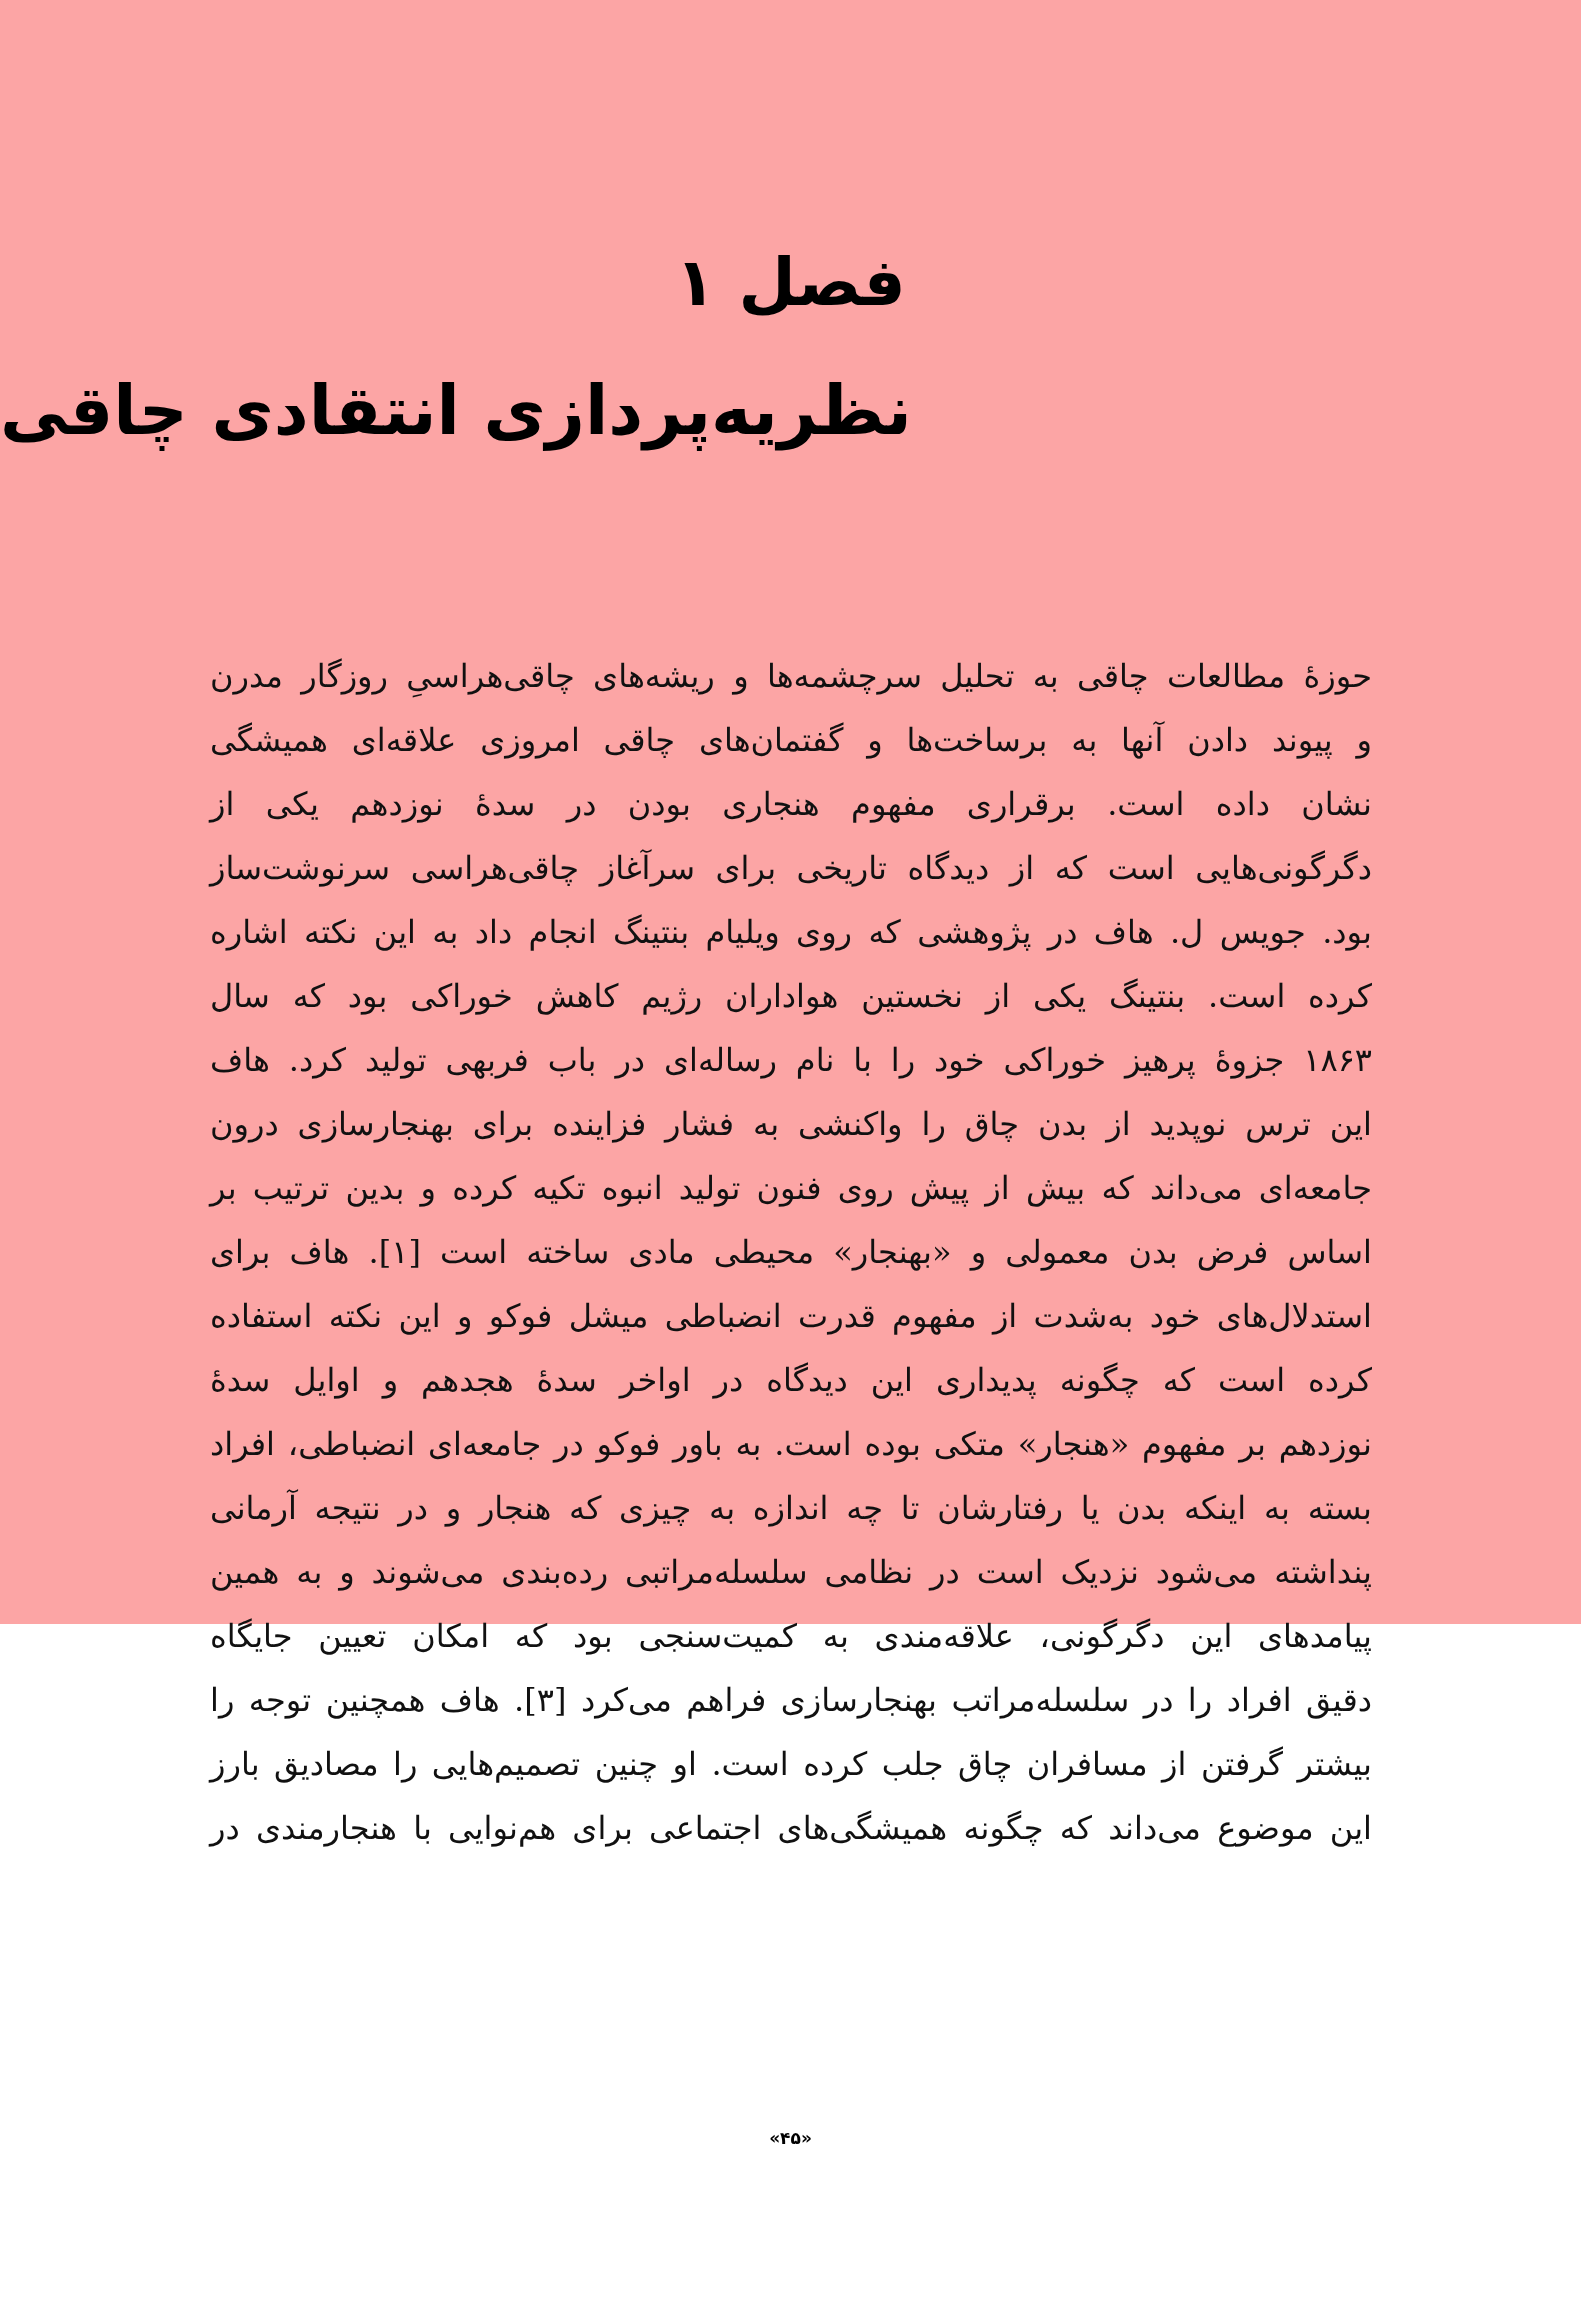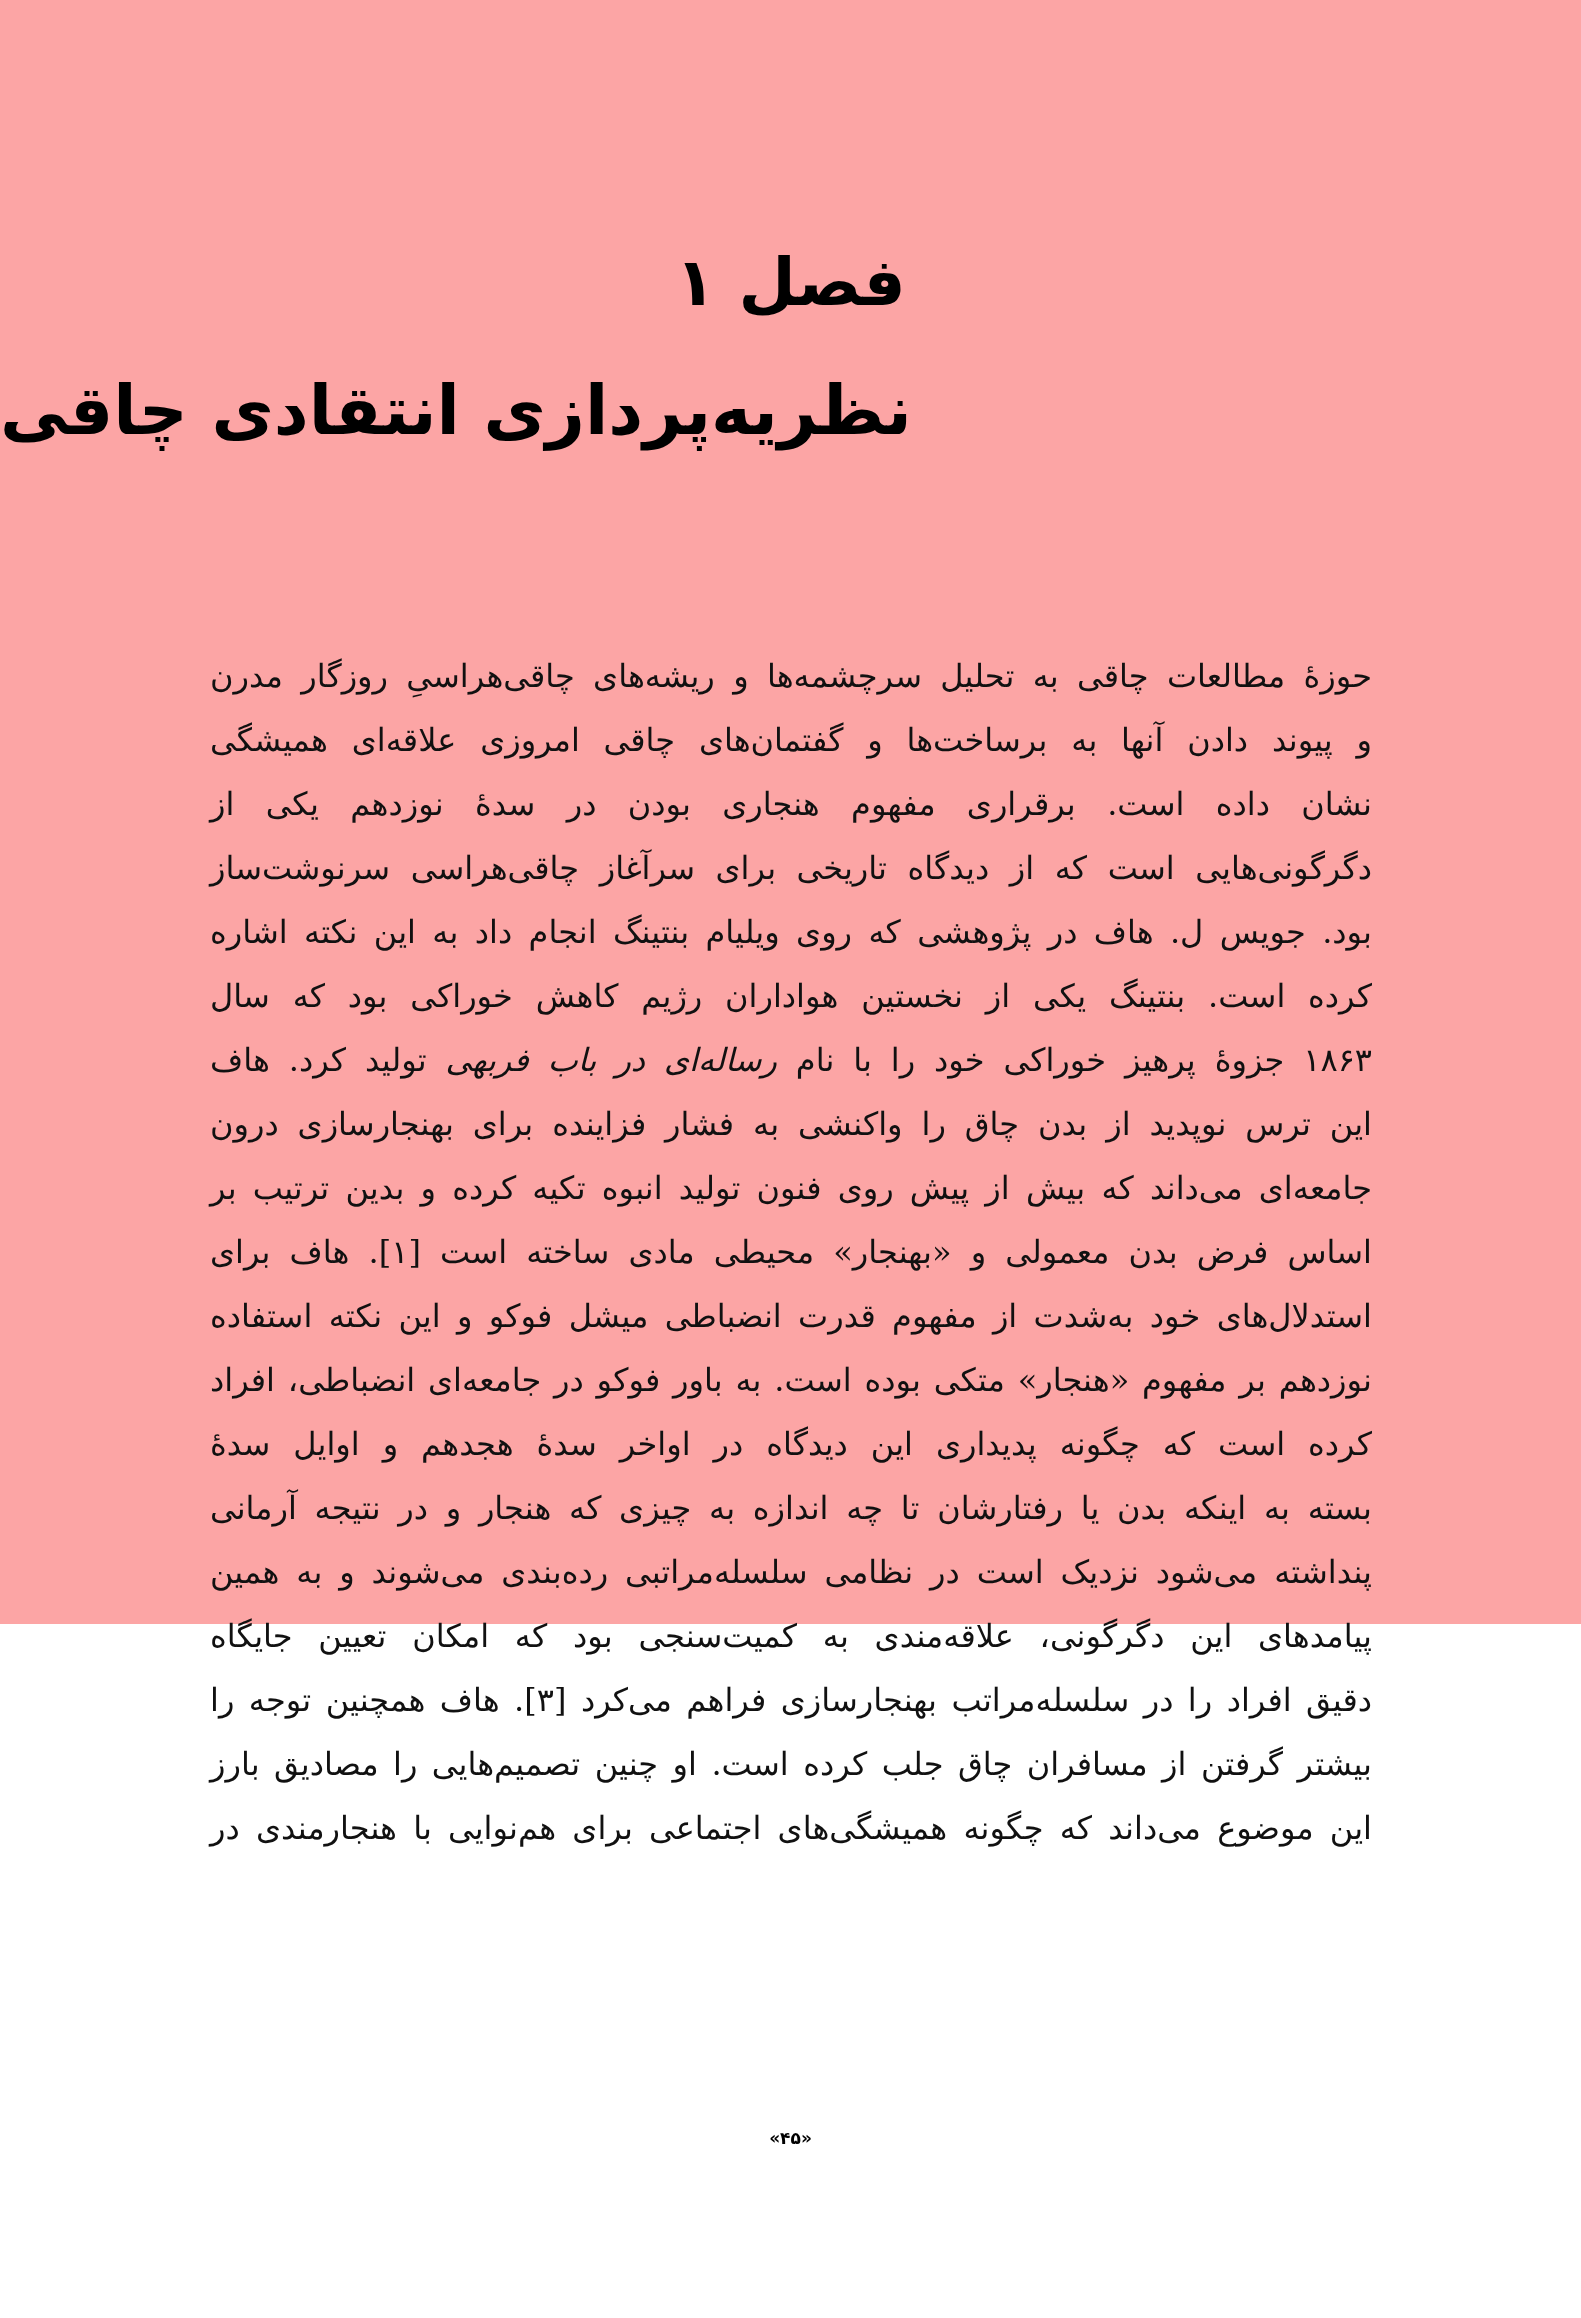--- a/index.html
+++ b/index.html
@@ -63,21 +63,20 @@
       height: 64px;
       white-space: nowrap;
       text-align: justify;
       text-align-last: justify;
       overflow: visible;
     }
     .line.last {
       text-align-last: justify;
     }
     .italic {
-      font-style: italic;
     }
     .page-number {
       position: absolute;
       top: 2120px;
       left: 0;
       width: 1581px;
       text-align: center;
       direction: rtl;
       font-family: "DejaVu Sans", "Liberation Sans", sans-serif;
       font-weight: bold;
@@ -99,22 +98,22 @@
     <span class="line">و پیوند دادن آنها به برساخت‌ها و گفتمان‌های چاقی امروزی علاقه‌ای همیشگی</span>
     <span class="line">نشان داده است. برقراری مفهوم هنجاری بودن در سدهٔ نوزدهم یکی از</span>
     <span class="line">دگرگونی‌هایی است که از دیدگاه تاریخی برای سرآغاز چاقی‌هراسی سرنوشت‌ساز</span>
     <span class="line">بود. جویس ل. هاف در پژوهشی که روی ویلیام بنتینگ انجام داد به این نکته اشاره</span>
     <span class="line">کرده است. بنتینگ یکی از نخستین هواداران رژیم کاهش خوراکی بود که سال</span>
     <span class="line"><span>۱۸۶۳ جزوهٔ پرهیز خوراکی خود را با نام </span><span class="italic">رساله‌ای در باب فربهی</span><span> تولید کرد. هاف</span></span>
     <span class="line">این ترس نوپدید از بدن چاق را واکنشی به فشار فزاینده برای بهنجارسازی درون</span>
     <span class="line">جامعه‌ای می‌داند که بیش از پیش روی فنون تولید انبوه تکیه کرده و بدین ترتیب بر</span>
     <span class="line">اساس فرض بدن معمولی و «بهنجار» محیطی مادی ساخته است [۱]. هاف برای</span>
     <span class="line">استدلال‌های خود به‌شدت از مفهوم قدرت انضباطی میشل فوکو و این نکته استفاده</span>
+    <span class="line">کرده است که چگونه پدیداری این دیدگاه در اواخر سدهٔ هجدهم و اوایل سدهٔ</span>
     <span class="line">نوزدهم بر مفهوم «هنجار» متکی بوده است. به باور فوکو در جامعه‌ای انضباطی، افراد</span>
-    <span class="line">کرده است که چگونه پدیداری این دیدگاه در اواخر سدهٔ هجدهم و اوایل سدهٔ</span>
     <span class="line">بسته به اینکه بدن یا رفتارشان تا چه اندازه به چیزی که هنجار و در نتیجه آرمانی</span>
     <span class="line">پنداشته می‌شود نزدیک است در نظامی سلسله‌مراتبی رده‌بندی می‌شوند و به همین</span>
     <span class="line">پیامدهای این دگرگونی، علاقه‌مندی به کمیت‌سنجی بود که امکان تعیین جایگاه</span>
     <span class="line">دقیق افراد را در سلسله‌مراتب بهنجارسازی فراهم می‌کرد [۳]. هاف همچنین توجه را</span>
     <span class="line">بیشتر گرفتن از مسافران چاق جلب کرده است. او چنین تصمیم‌هایی را مصادیق بارز</span>
     <span class="line last">این موضوع می‌داند که چگونه همیشگی‌های اجتماعی برای هم‌نوایی با هنجارمندی در</span>
   </div>
 
   <div class="page-number">«۴۵»</div>
 

